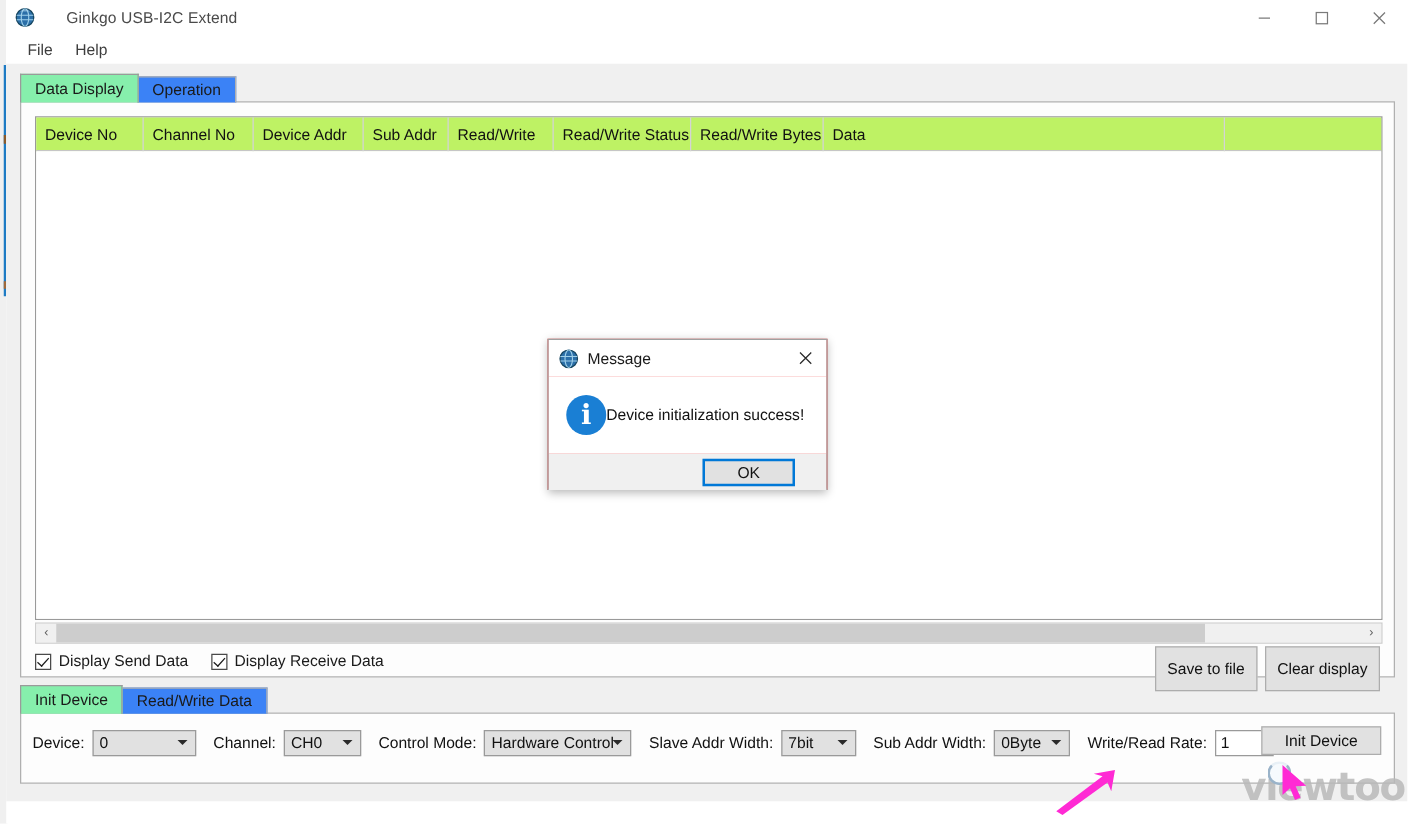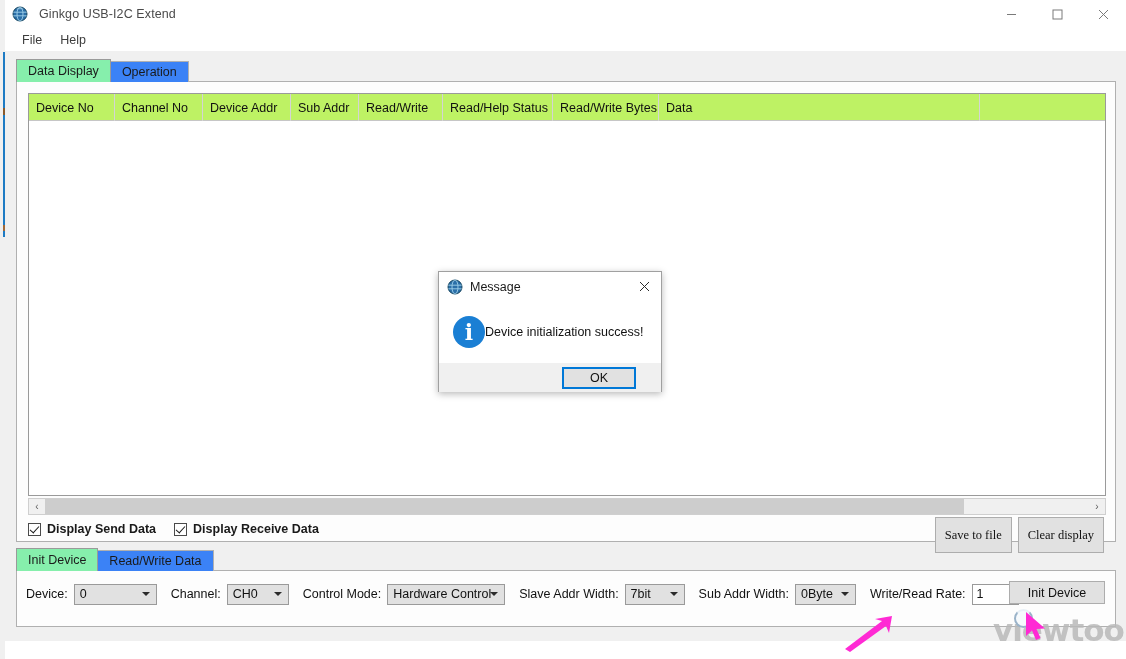--- a/index.html
+++ b/index.html
@@ -61,21 +61,21 @@
     background: #ffffff;
     display: flex;
     align-items: center;
   }
   .app-icon {
     margin-left: 7px;
     width: 16px; height: 16px;
     flex: none;
   }
   .title-text {
-    margin-left: 11px;
+    margin-left: 25px;
     font-size: 12.5px;
     color: #4a4a4a;
     letter-spacing: .1px;
   }
   .win-controls {
     position: absolute;
     right: 0; top: 0;
     display: flex;
     height: 28px;
   }
@@ -216,21 +216,20 @@
     height: 15px;
     background: #cdcdcd;
   }
 
   
   .cb-row {
     position: absolute;
     left: 11px; top: 440px;
     display: flex;
     align-items: center;
-    font-weight: bold;
   }
   .cbox {
     width: 13px; height: 13px;
     border: 1px solid #4a4a4a;
     background: #fff;
     box-sizing: border-box;
     margin-right: 6px;
     position: relative;
     flex: none;
   }
@@ -246,21 +245,21 @@
   .cb-label { font-size: 12.5px; color: #1a1a1a; margin-right: 18px; }
 
   
   .grid-btns {
     position: absolute;
     right: 11px; top: 435px;
     display: flex;
     gap: 6px;
   }
   .btn {
-    font-family: Liberation Serif, serif;
+    font-family: Liberation Sans, sans-serif;
     font-size: 12.5px;
     color: #111;
     background: #e1e1e1;
     border: 1px solid #adadad;
     padding: 17px 9px;
     box-sizing: border-box;
     height: 23px;
     display: flex;
     align-items: center;
     justify-content: center;
@@ -533,21 +532,21 @@
 
       <div class="tabbody">
 
         <div class="grid">
           <div class="grid-header">
             <div class="gh-cell" style="width:86px">Device No</div>
             <div class="gh-cell" style="width:88px">Channel No</div>
             <div class="gh-cell" style="width:88px">Device Addr</div>
             <div class="gh-cell" style="width:68px">Sub Addr</div>
             <div class="gh-cell" style="width:84px">Read/Write</div>
-            <div class="gh-cell" style="width:110px">Read/Help Status</div>
+            <div class="gh-cell" style="width:110px">Read/Write Status</div>
             <div class="gh-cell" style="width:106px">Read/Write Bytes</div>
             <div class="gh-cell" style="width:321px">Data</div>
           </div>
           <div class="grid-rows"></div>
         </div>
 
         <div class="hscroll">
           <div class="hs-arrow">‹</div>
           <div class="hs-track">
             <div class="hs-thumb" style="width: 88%;"></div>

